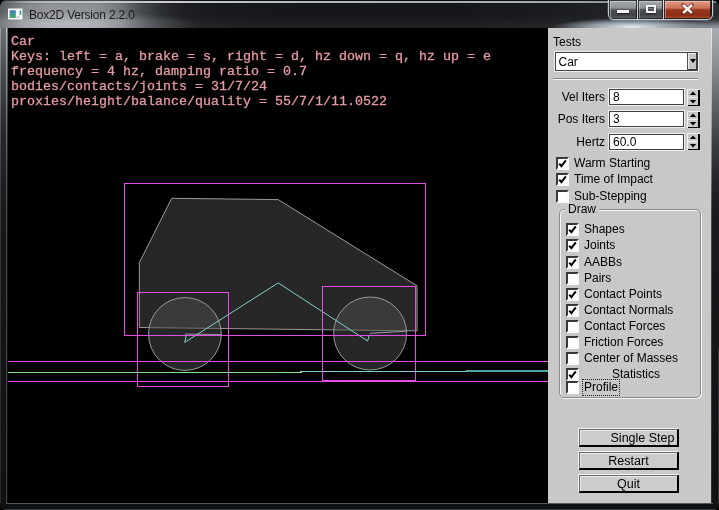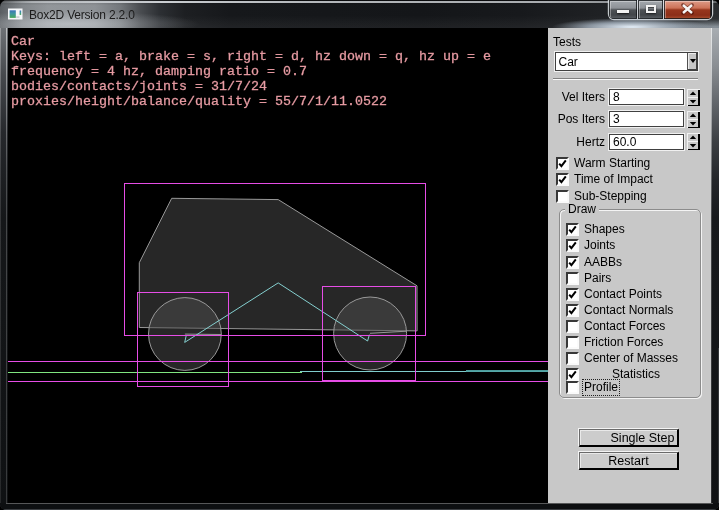--- a/index.html
+++ b/index.html
@@ -212,20 +212,21 @@
           </svg>
         </div>
         <div class="cbl" style="left:36px;top:339.5px;margin-left:28px;">Statistics</div>
         <div class="cb" style="left:18px;top:353.4px;"></div>
         <div class="cbl" style="left:36px;top:353.4px;outline:1px dotted #222;outline-offset:1px;">Profile</div>
       </div>
     <div id="drawbox"></div>
     <div id="drawcap">Draw</div>
     <div class="gbtn" style="top:400.8px;padding-left:28px;">Single Step</div>
     <div class="gbtn" style="top:424px;">Restart</div>
+    <div class="gbtn" style="top:447.2px;">Quit</div>
   </div>
   <div id="lframe">
       <div class="inner"></div>
       <div class="outer"></div>
     </div>
   <div id="rframe">
       <div class="inner"></div>
       <div class="outer"></div>
     </div>
   <div id="bframe">

